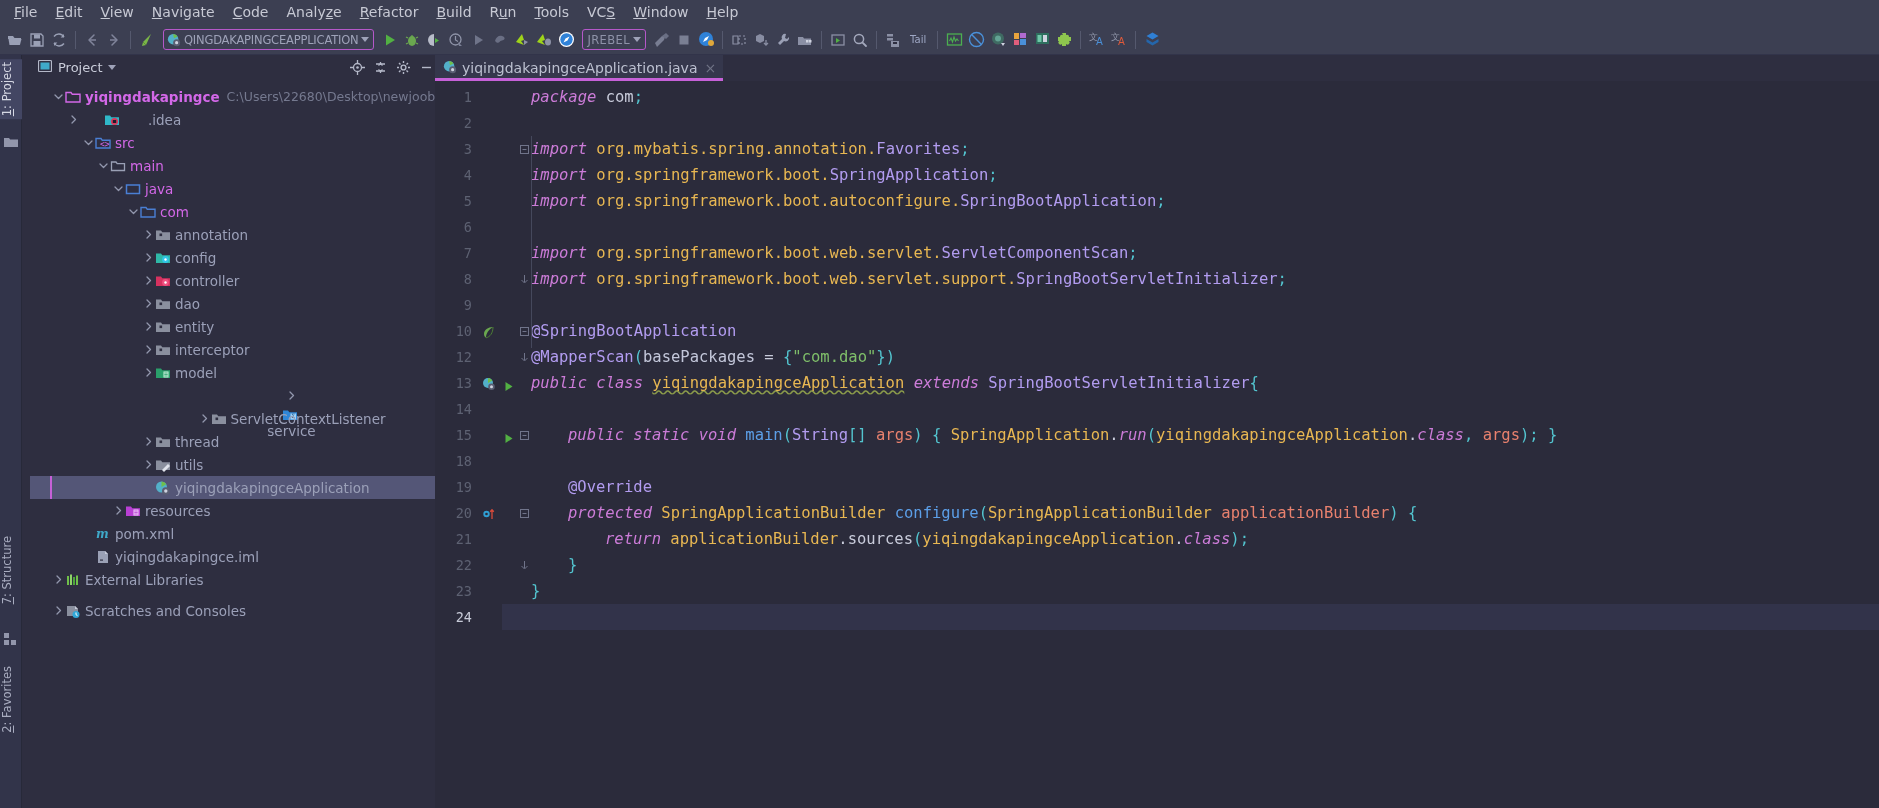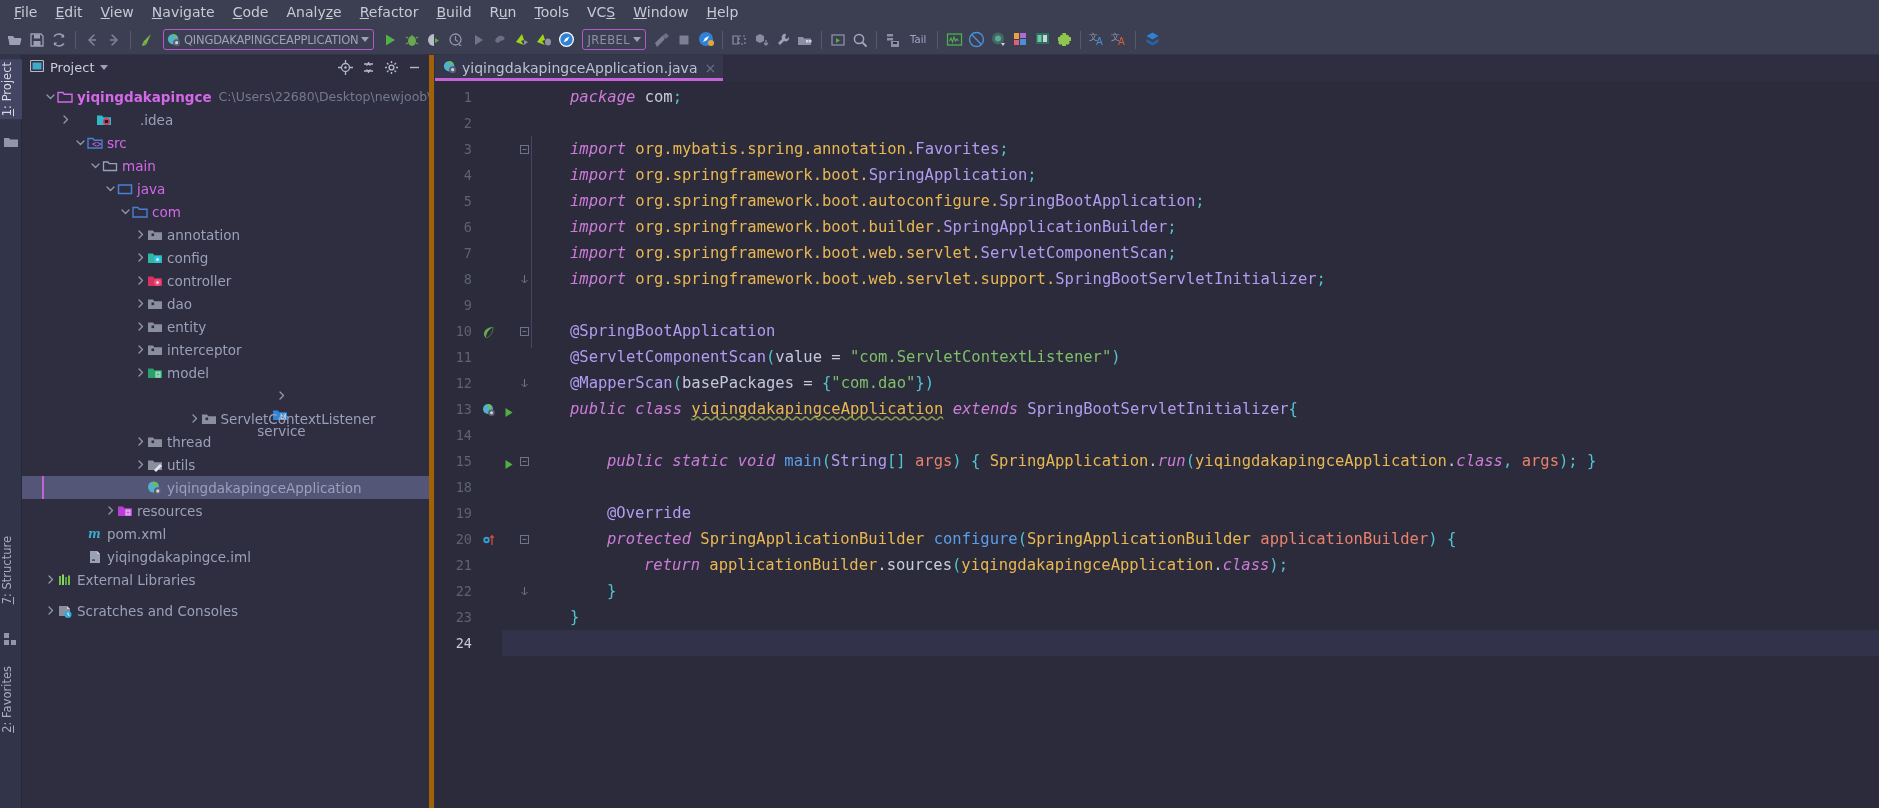--- a/index.html
+++ b/index.html
@@ -64,22 +64,22 @@
     writing-mode: vertical-rl; transform: rotate(180deg);
     font-size: 11.5px; color: #a9adc0; text-align: center;
     white-space: nowrap; cursor: default; padding: 3px 0;
   }
   .vlabel.active { background: #434663; color: #d6d8e4; }
   .vlabel .ul { text-decoration: underline; }
   .strip-icon { position: absolute; left: 4px; width: 14px; height: 14px; }
 
   
   .projpanel {
-    position: absolute; left: 22px; top: 55px; width: 412px; bottom: 0;
-    background: #2e2e40; border-right: 5px solid #a16207;
+    position: absolute; left: 30px; top: 55px; width: 412px; bottom: 0;
+    background: #2e2e40; border-right: 1px solid #a16207;
   }
   .proj-header {
     height: 25px; display: flex; align-items: center; padding: 0 6px 0 8px;
     gap: 6px; background: #2e2e40;
   }
   .proj-title { font-size: 13px; color: #c9ccd9; }
   .proj-header-spacer { flex: 1; }
   .hdr-icon { width: 17px; height: 17px; display: flex; align-items: center;
     justify-content: center; cursor: default; }
 
@@ -132,21 +132,21 @@
     color: #5d6172; font-size: 13.5px;
     font-family: "DejaVu Sans Mono", "Liberation Mono", monospace;
   }
   .code-row.cursor-line .gutter-num { color: #c8cbd8; }
   .gutter-mark { width: 22px; flex: none; position: relative; height: 26px; }
   .gutter-run { width: 16px; flex: none; position: relative; height: 26px; }
   .fold { width: 13px; flex: none; position: relative; height: 26px;
           display: flex; align-items: center; justify-content: center; }
   .codetext {
     font-family: "DejaVu Sans Mono", "Liberation Mono", monospace;
-    font-size: 15.5px; white-space: pre; line-height: 26px; color: #b9bdd0; margin-left: 39px;
+    font-size: 15.5px; white-space: pre; line-height: 26px; color: #b9bdd0;
   }
   
   .kw   { color: #cc7cd8; font-style: italic; }
   .ident{ color: #e8b752; }
   .type { color: #b29cf0; }
   .str  { color: #7fbf6a; }
   .pn   { color: #c3c7da; }
   .punc { color: #53c4cf; }
   .anno { color: #b29cf0; }
   .meth { color: #5c9fe8; }
@@ -860,21 +860,20 @@
           <span class="gutter-mark"></span>
           <span class="gutter-run"></span>
           <span class="fold"></span>
           <span class="codetext"><span class="kw">import </span><span class="ident">org.springframework.boot.autoconfigure.</span><span class="type">SpringBootApplication</span><span class="punc">;</span></span>
         </div>
         <div class="code-row">
           <span class="gutter-num">6</span>
           <span class="gutter-mark"></span>
           <span class="gutter-run"></span>
           <span class="fold"></span>
-          <span class="codetext"><span class="kw">import </span><span class="ident">org.springframework.boot.builder.</span><span class="type">SpringApplicationBuilder</span><span class="punc">;</span></span>
         </div>
         <div class="code-row">
           <span class="gutter-num">7</span>
           <span class="gutter-mark"></span>
           <span class="gutter-run"></span>
           <span class="fold"></span>
           <span class="codetext"><span class="kw">import </span><span class="ident">org.springframework.boot.web.servlet.</span><span class="type">ServletComponentScan</span><span class="punc">;</span></span>
         </div>
         <div class="code-row">
           <span class="gutter-num">8</span>
@@ -903,27 +902,20 @@
               </svg></span>
           </span>
           <span class="gutter-run"></span>
           <span class="fold">
             <svg width="9" height="9" viewBox="0 0 9 9">
               <rect x="0.5" y="0.5" width="8" height="8" fill="none" stroke="#70748a" stroke-width="1"></rect>
               <path d="M2.5 4.5h4" stroke="#70748a" stroke-width="1"></path>
             </svg>
           </span>
           <span class="codetext"><span class="anno">@SpringBootApplication</span></span>
-        </div>
-        <div class="code-row">
-          <span class="gutter-num">11</span>
-          <span class="gutter-mark"></span>
-          <span class="gutter-run"></span>
-          <span class="fold"></span>
-          <span class="codetext"><span class="anno">@ServletComponentScan</span><span class="punc">(</span><span class="pn">value</span><span class="plain"> = </span><span class="str">"com.ServletContextListener"</span><span class="punc">)</span></span>
         </div>
         <div class="code-row">
           <span class="gutter-num">12</span>
           <span class="gutter-mark"></span>
           <span class="gutter-run"></span>
           <span class="fold">
             <svg width="9" height="9" viewBox="0 0 9 9">
               <path d="M4.5 0v7M1.5 5l3 3 3-3" stroke="#70748a" stroke-width="1" fill="none"></path>
             </svg>
           </span>

